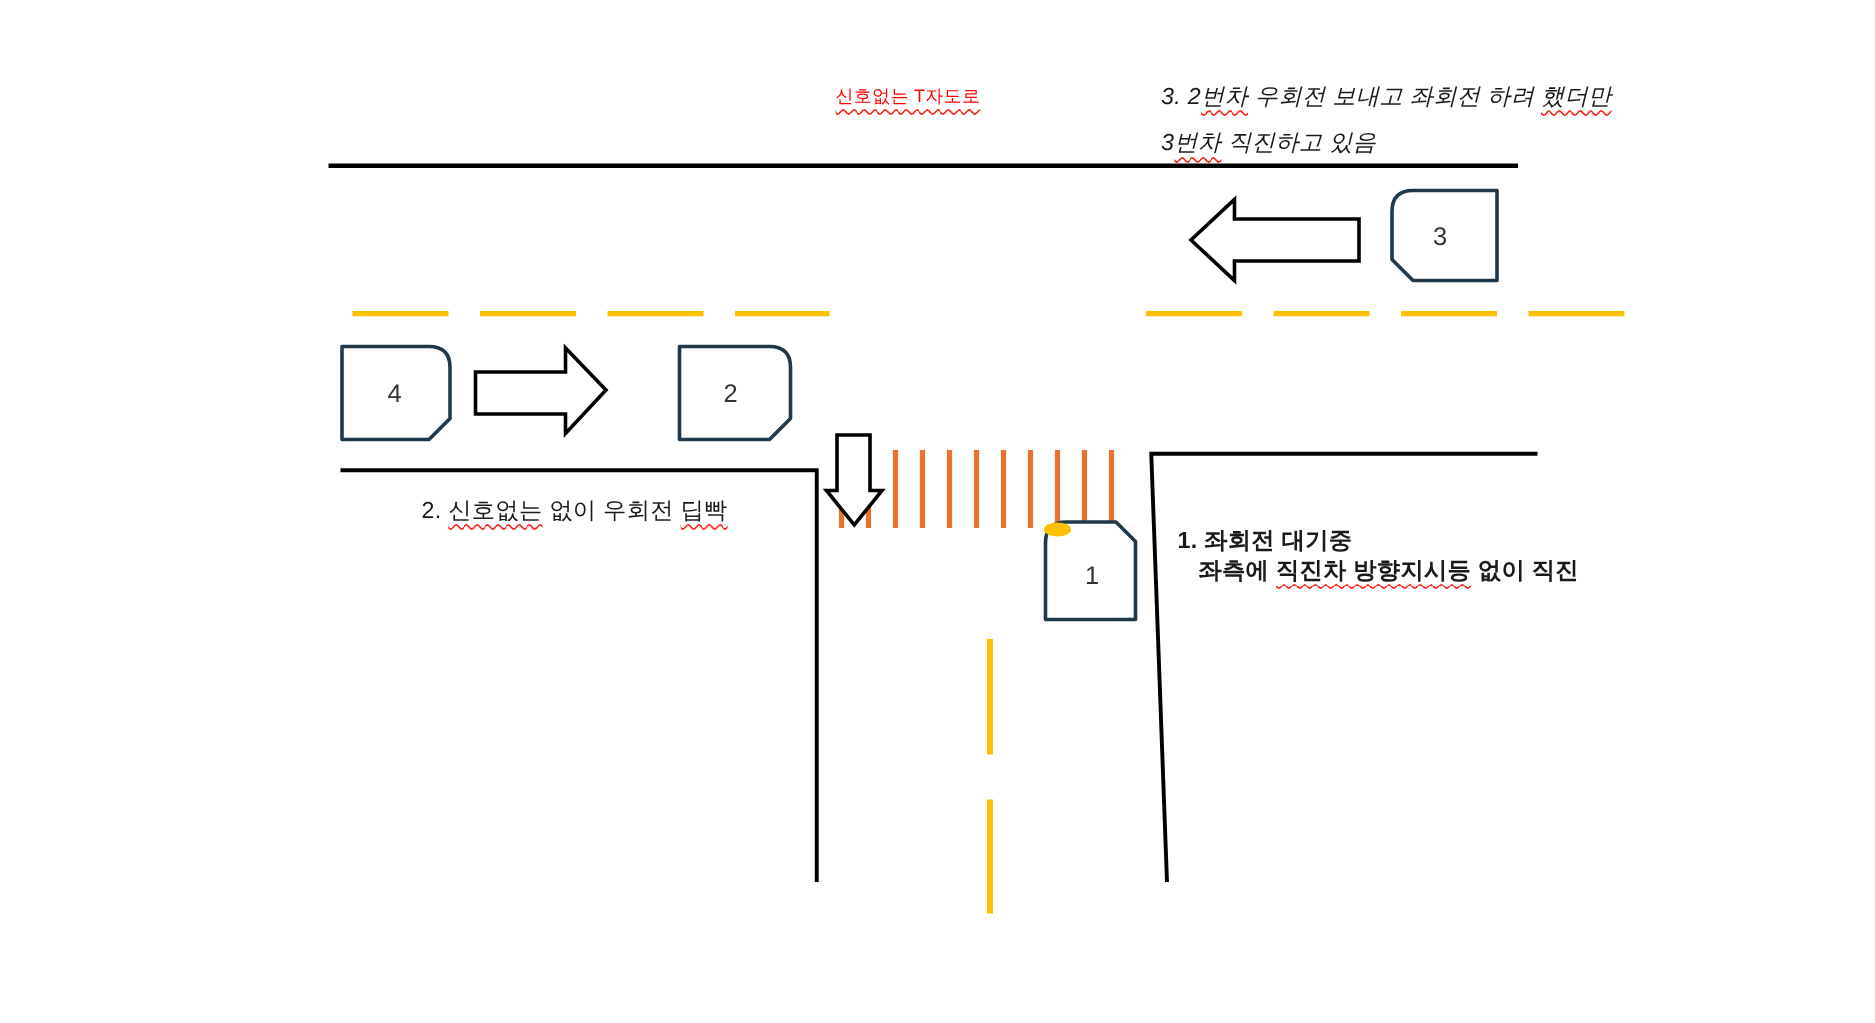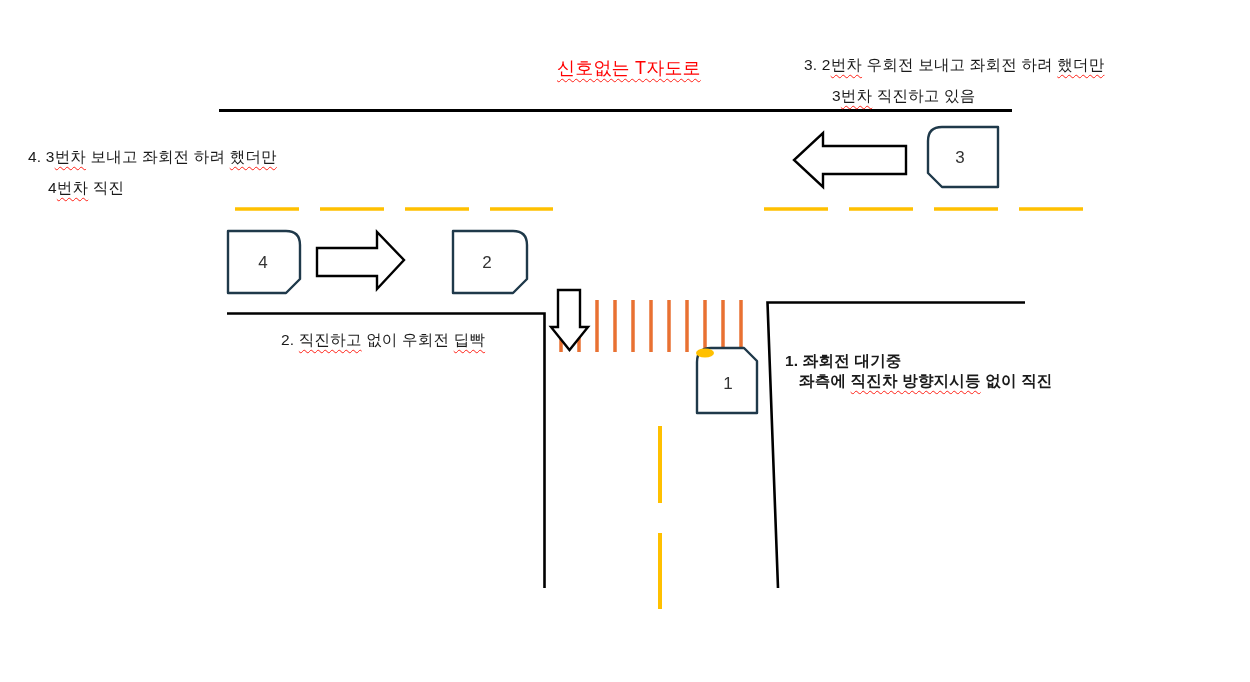--- a/index.html
+++ b/index.html
@@ -19,27 +19,27 @@
   .cw{stroke:var(--crosswalk);stroke-width:3.5;}
   .arrow{fill:#ffffff;stroke:#000000;stroke-width:2.4;stroke-linejoin:miter;}
   .car{fill:var(--car_fill);stroke:var(--car_outline);stroke-width:2.4;stroke-linejoin:round;}
   .carnum{fill:#333333;font-size:17px;font-family:"Liberation Sans","DejaVu Sans",sans-serif;text-anchor:middle;}
   .signal{fill:var(--signal);}
   .note{
     position:absolute; color:var(--text); font-size:15.5px; white-space:nowrap;
     letter-spacing:0.2px;
   }
   .nline{display:block;}
-  .ind14{margin-left:14px;} .ind20{margin-left:20px;} .ind28{margin-left:28px;}
+  .ind14{margin-left:14px;} .ind20{margin-left:20px;} .ind28{}
   .wavy{
     text-decoration-line:underline; text-decoration-style:wavy;
     text-decoration-color:var(--wavy); text-decoration-thickness:1px;
     text-underline-offset:4px;
   }
-  .title-note{color:var(--title_red); font-size:18px;}
+  .title-note{color:var(--title_red); font-size:12px;}
 </style>
 </head>
 <body>
 
 <div id="canvas">
 
   <svg id="diagram-svg" width="1250" height="682" viewBox="0 0 1250 682">
 
     <line class="road" x1="219" y1="110.5" x2="1012" y2="110.5" stroke-width="3"></line>
     <polyline class="road" points="227,313.5 544.5,313.5 544.5,588" stroke-width="2.6"></polyline>
@@ -77,32 +77,28 @@
     <text class="carnum" x="263" y="268">4</text>
     <text class="carnum" x="487" y="268">2</text>
     <text class="carnum" x="960" y="163">3</text>
     <text class="carnum" x="728" y="389">1</text>
   </svg>
 
   <div class="note title-note" style="left:557px;top:56px;">
     <span class="wavy">신호없는 T자도로</span>
   </div>
 
-  <div class="note" style="left:804px;top:49px;line-height:31px;">
+  <div class="note" style="left:774px;top:49px;line-height:31px;font-style:italic;">
     <span class="nline"><span>3. 2</span><span class="wavy">번차</span><span> 우회전 보내고 좌회전 하려 </span><span class="wavy">했더만</span></span>
     <span class="nline ind28"><span>3</span><span class="wavy">번차</span><span> 직진하고 있음</span></span>
   </div>
 
-  <div class="note" style="left:28px;top:141px;line-height:31px;">
-    <span class="nline"><span>4. 3</span><span class="wavy">번차</span><span> 보내고 좌회전 하려 </span><span class="wavy">했더만</span></span>
-    <span class="nline ind20"><span>4</span><span class="wavy">번차</span><span> 직진</span></span>
-  </div>
 
   <div class="note" style="left:281px;top:330px;">
-    <span>2. </span><span class="wavy">직진하고</span><span> 없이 우회전 </span><span class="wavy">딥빡</span>
+    <span>2. </span><span class="wavy">신호없는</span><span> 없이 우회전 </span><span class="wavy">딥빡</span>
   </div>
 
   <div class="note" style="left:785px;top:351px;line-height:19.5px;font-weight:bold;">
     <span class="nline"><span>1. 좌회전 대기중</span></span>
     <span class="nline ind14"><span>좌측에 </span><span class="wavy">직진차 방향지시등</span><span> 없이 직진</span></span>
   </div>
 
 </div>
 
 </body></html>

